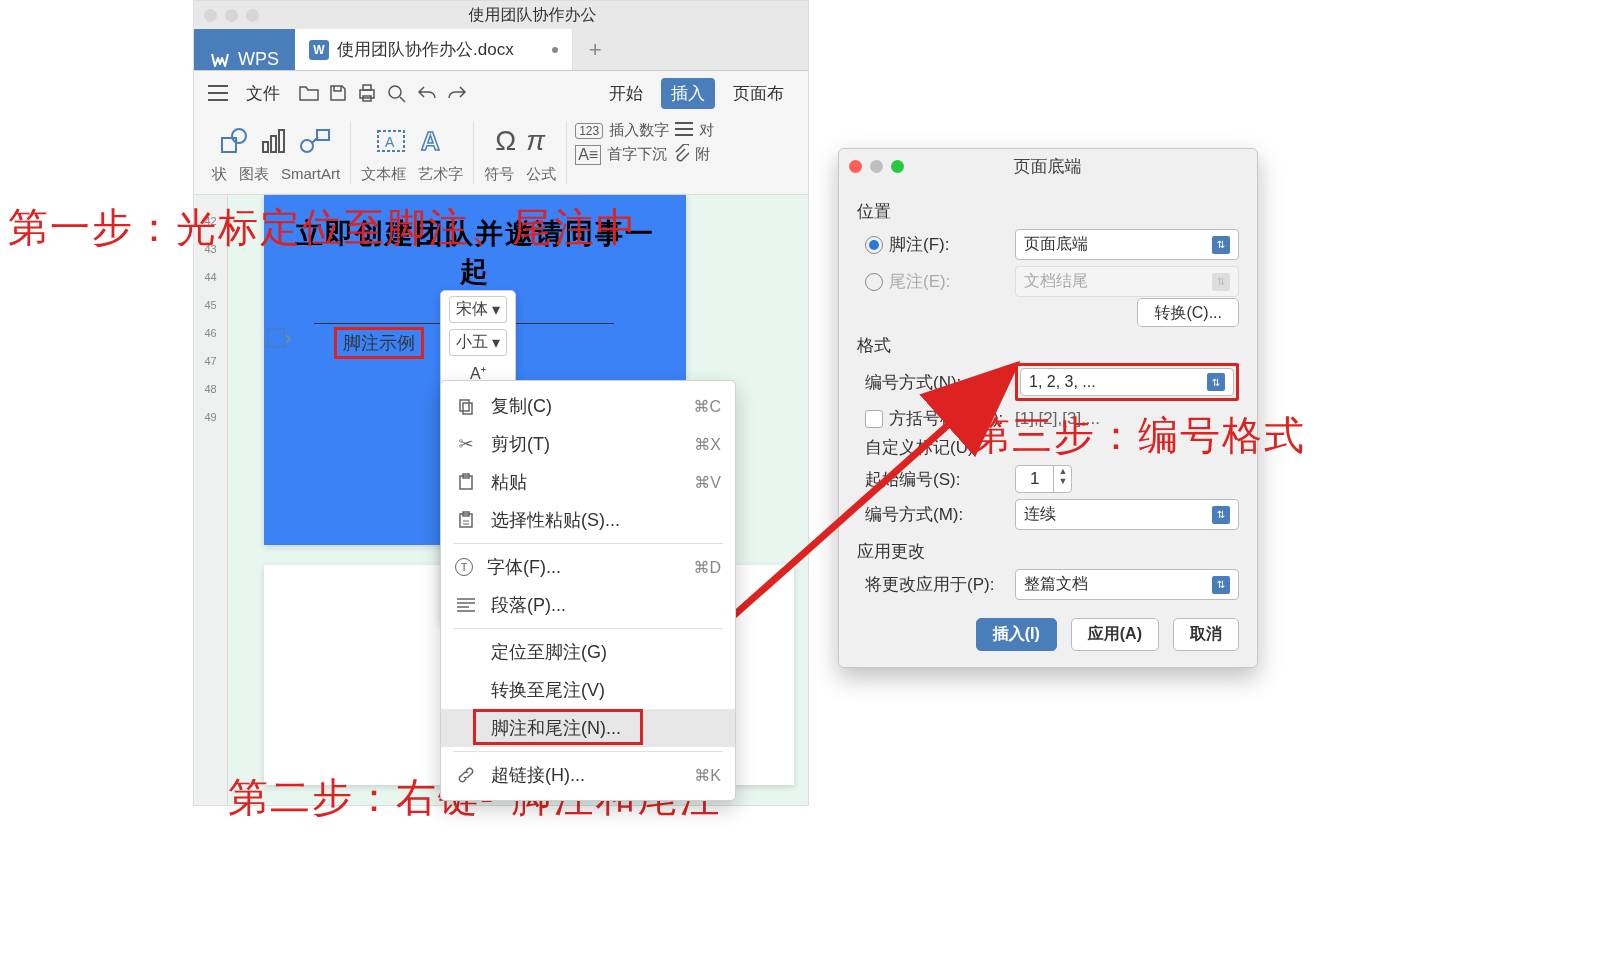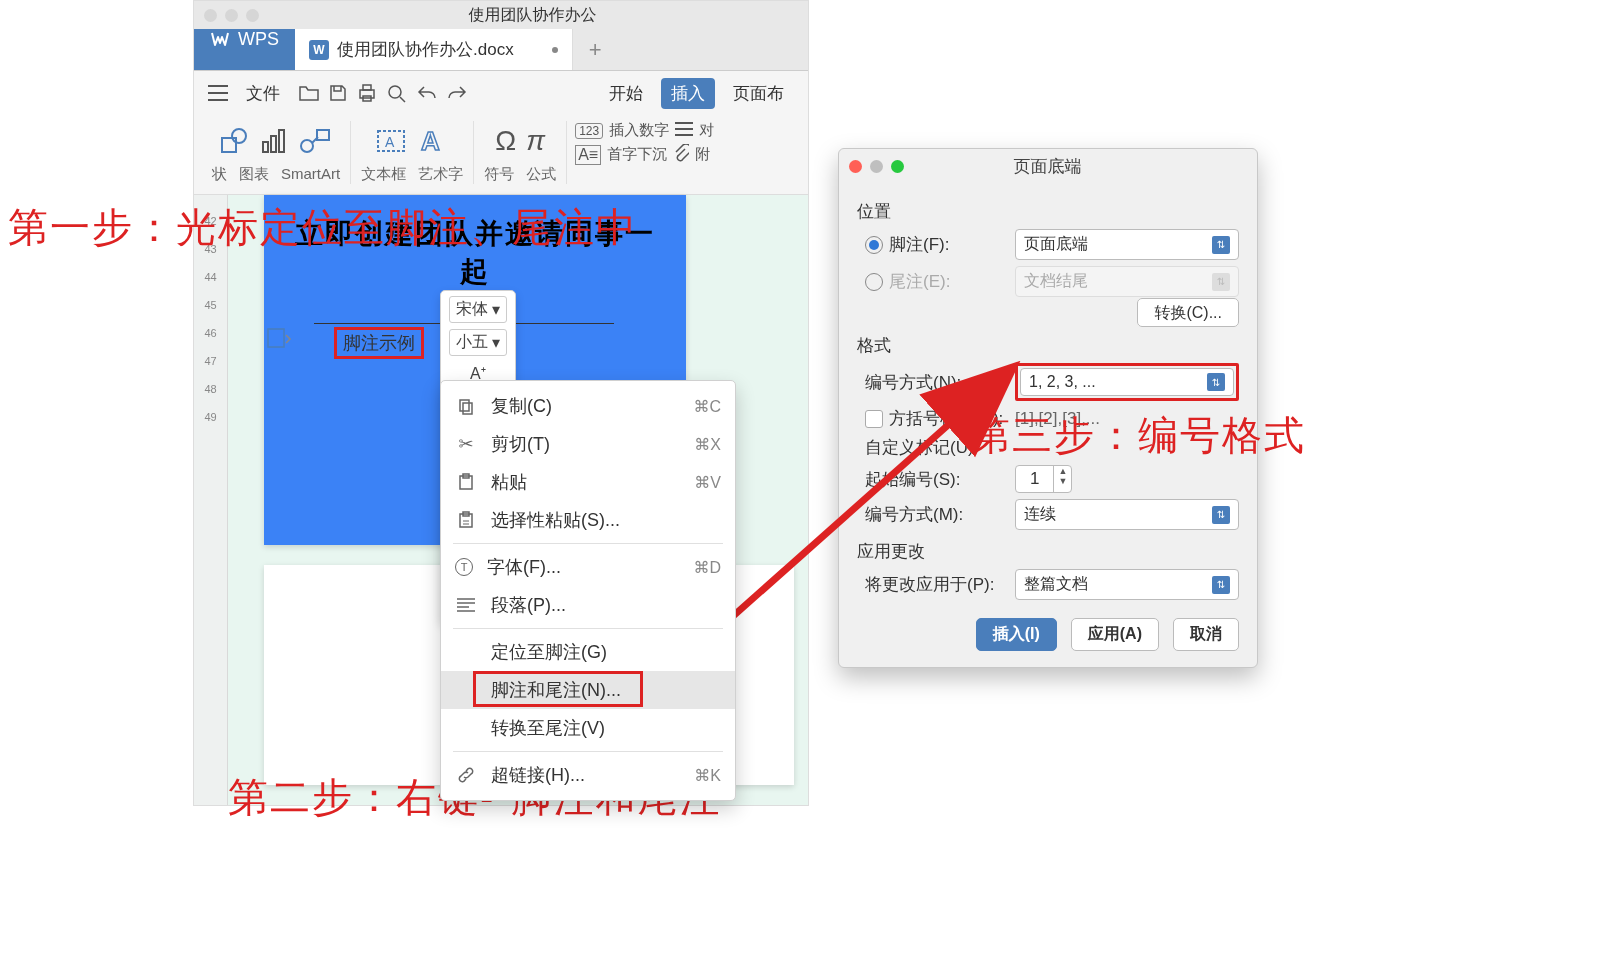--- a/index.html
+++ b/index.html
@@ -5,21 +5,21 @@
   * { box-sizing: border-box; margin: 0; padding: 0; font-family: -apple-system, "Helvetica Neue", Arial, sans-serif; }
   body { background: #fff; width: 1597px; height: 964px; position: relative; overflow: hidden; }
 
   
   .wps-window { position: absolute; left: 193px; top: 0; width: 616px; background: #f5f5f5; border: 1px solid #ddd; }
   .titlebar { height: 28px; display: flex; align-items: center; padding: 0 10px; gap: 8px; background: #e8e8e8; }
   .tl-dot { width: 13px; height: 13px; border-radius: 50%; background: #d6d6d6; }
   .titlebar .ttl { flex: 1; text-align: center; color: #333; font-size: 16px; }
 
   .tabsbar { height: 42px; display: flex; align-items: stretch; background: #e8e8e8; border-bottom: 1px solid #ccc; }
-  .wps-brand { background: #4a7ebb; color: #fff; display: flex; align-items: flex-start; gap: 8px; padding: 0 16px; font-size: 18px; font-weight: 500; }
+  .wps-brand { background: #4a7ebb; color: #fff; display: flex; align-items: flex-end; gap: 8px; padding: 0 16px; font-size: 18px; font-weight: 500; }
   .doc-tab { background: #fff; display: flex; align-items: center; gap: 8px; padding: 0 14px; border-right: 1px solid #ddd; font-size: 17px; color: #333; }
   .doc-tab .w-icon { width: 20px; height: 20px; background: #4a7ebb; border-radius: 3px; display: inline-flex; align-items: center; justify-content: center; color: #fff; font-size: 12px; font-weight: bold; }
   .doc-tab .dot { width: 6px; height: 6px; border-radius: 50%; background: #888; margin-left: 30px; }
   .new-tab { display: flex; align-items: center; padding: 0 16px; color: #888; font-size: 22px; }
 
   .menubar { height: 44px; display: flex; align-items: center; gap: 8px; padding: 0 14px; background: #f5f5f5; font-size: 17px; color: #333; }
   .menubar .burger { display: inline-block; }
   .menubar .spacer { flex: 1; }
   .menu-btn { padding: 4px 10px; border-radius: 4px; }
   .menu-btn.active { background: #4a7ebb; color: #fff; }
@@ -343,28 +343,28 @@
           <path d="M0 1h18M0 5h18M0 9h12M0 13h18" stroke="#666" stroke-width="1.5"></path>
         </svg>
       </span>
     <span class="lbl">段落(P)...</span>
   </div>
   <div class="ctx-sep"></div>
   <div class="ctx-item">
     <span class="ico"></span>
     <span class="lbl">定位至脚注(G)</span>
   </div>
+  <div class="ctx-item">
+    <span class="ico"></span>
+    <span class="lbl">转换至尾注(V)</span>
+  </div>
   <div class="ctx-item sel" style="position:relative;">
     <span class="ico"></span>
     <span class="lbl">脚注和尾注(N)...</span>
     <span class="ctx-highlight" style="left:32px;top:0;width:170px;height:36px;"></span>
-  </div>
-  <div class="ctx-item">
-    <span class="ico"></span>
-    <span class="lbl">转换至尾注(V)</span>
   </div>
   <div class="ctx-sep"></div>
   <div class="ctx-item">
     <span class="ico">
         <svg width="18" height="18" viewBox="0 0 18 18">
           <path d="M7 11a3 3 0 004 0l3-3a3 3 0 10-4-4l-1 1M11 7a3 3 0 00-4 0l-3 3a3 3 0 104 4l1-1" fill="none" stroke="#666" stroke-width="1.5"></path>
         </svg>
       </span>
     <span class="lbl">超链接(H)...</span>
     <span class="sc">⌘K</span>

